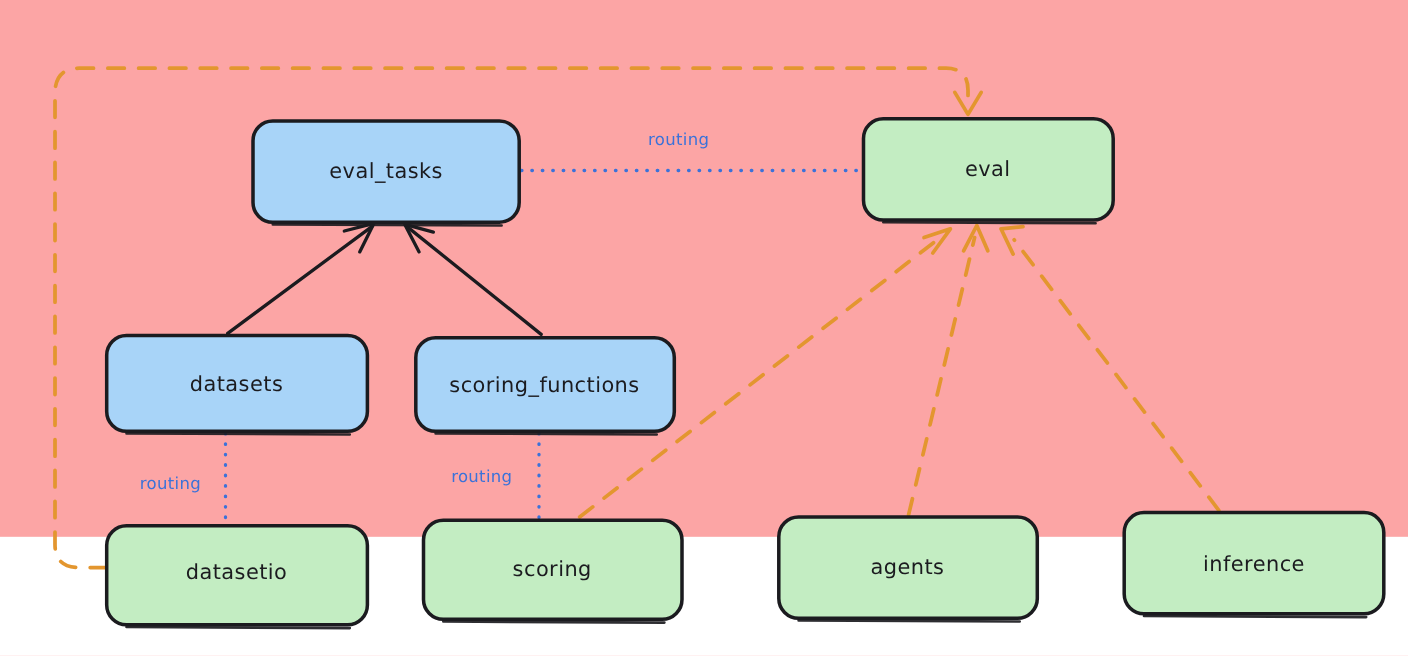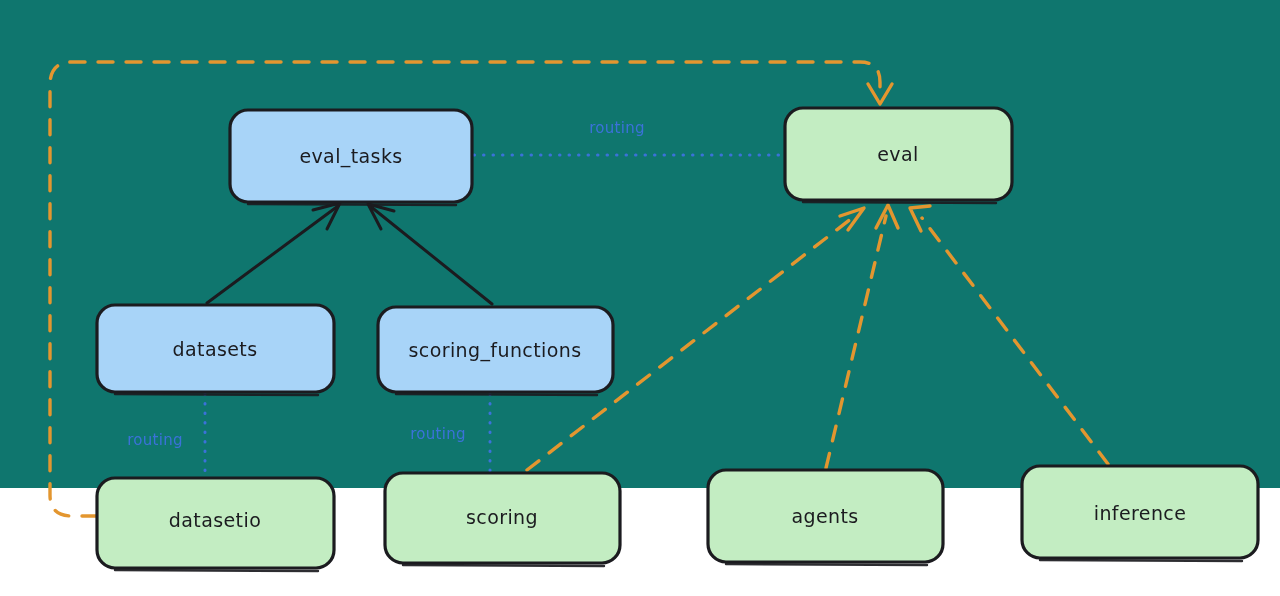--- a/index.html
+++ b/index.html
@@ -10,21 +10,21 @@
   body {
     width: 1280px;
     height: 596px;
     font-family: "DejaVu Sans", sans-serif;
     overflow: hidden;
   }
   #diagram-root {
     position: relative;
     width: 1280px;
     height: 488px;
-    background: #0f766e;
+    background: #fca5a5;
   }
   svg#diagram-svg {
     position: absolute;
     top: 0;
     left: 0;
     width: 1280px;
     height: 596px;
   }
   .node-label {
     font-family: "DejaVu Sans", sans-serif;

